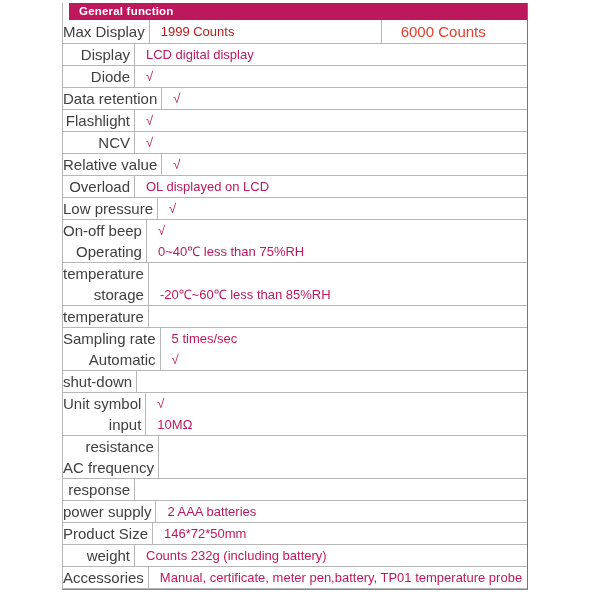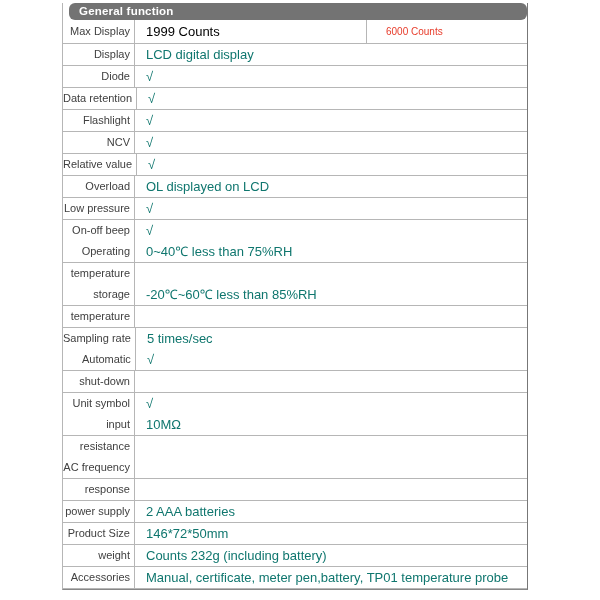--- a/index.html
+++ b/index.html
@@ -45,79 +45,79 @@
   .row-single { height: 22px; }
   .row-first  { height: 24px; }
   .row-double { height: 43px; align-items: center; }
   .cell {
     box-sizing: border-box;
   }
   .cell.label {
     flex: 0 0 72px;
     border-right: 1px solid #b6b6b6;
     padding-right: 4px;
-    font-size: 11px;
+    font-size: 15px;
     color: #404040;
     display: flex;
     flex-direction: column;
     justify-content: center;
     align-items: flex-end;
   }
   .cell.value {
     flex: 1 1 auto;
     padding-left: 11px;
     font-size: 13px;
-    color: #0f766e;
+    color: #be185d;
     display: flex;
     flex-direction: column;
     justify-content: center;
     overflow: hidden;
   }
   .cell.value-left {
     flex: 0 0 232px;
     border-right: 1px solid #b6b6b6;
     padding-left: 11px;
     font-size: 13px;
     display: flex;
     flex-direction: column;
     justify-content: center;
   }
   .cell.value-right {
     flex: 1 1 auto;
     padding-left: 19px;
-    font-size: 10px;
+    font-size: 15px;
     display: flex;
     flex-direction: column;
     justify-content: center;
   }
   .line {
     height: 21px;
     line-height: 21px;
     white-space: nowrap;
   }
   .row-first .line {
     height: 23px;
     line-height: 23px;
   }
 </style>
 </head>
 <body>
 
 <div class="page">
   <div class="spec-table">
-    <div class="table-header" style="background: #737373; color: rgb(255, 255, 255); border-radius: 6px;">
+    <div class="table-header" style="background: #be185d; color: rgb(255, 255, 255);">
       <span>General function</span>
     </div>
     <div id="rows">
         <div class="row row-first">
           <div class="cell label">
             <div class="line">Max Display</div>
           </div>
           <div class="cell value-left">
-            <div class="line" style="color: #000000;">1999 Counts</div>
+            <div class="line" style="color: #b91c1c;">1999 Counts</div>
           </div>
           <div class="cell value-right">
             <div class="line" style="color: rgb(231, 59, 42);">6000 Counts</div>
           </div>
         </div>
         <div class="row row-single">
           <div class="cell label">
             <div class="line">Display</div>
           </div>
           <div class="cell value">

